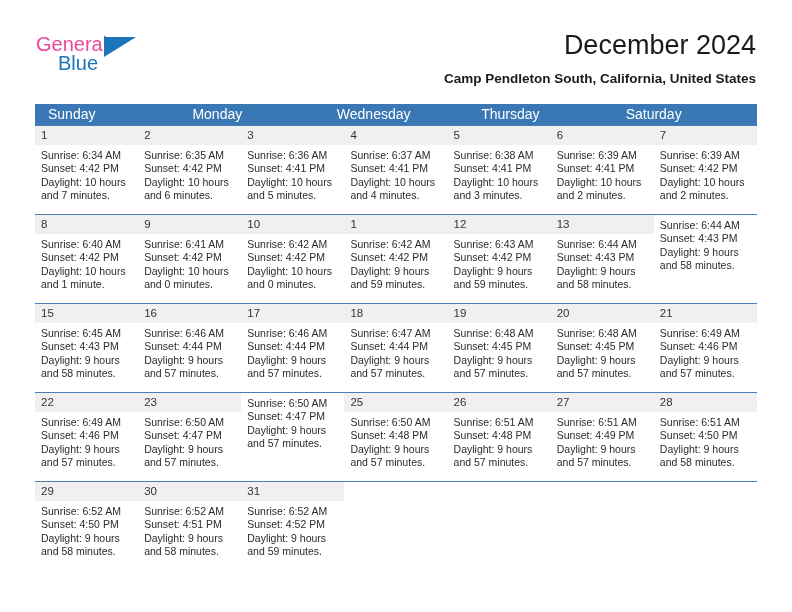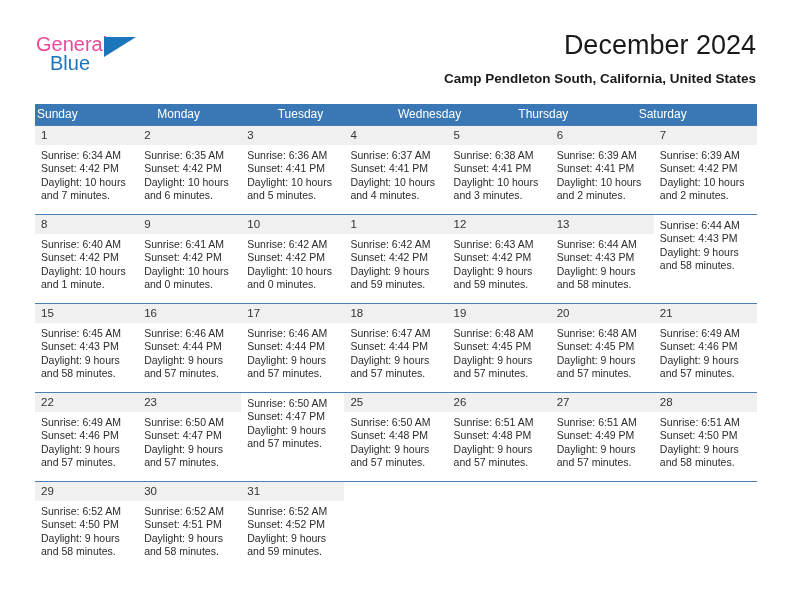--- a/index.html
+++ b/index.html
@@ -41,21 +41,21 @@
     left: 0;
     top: 0;
     font-size: 20px;
     letter-spacing: 0px;
     color: #ec4899;
     line-height: 22px;
     font-family: "Liberation Sans", sans-serif;
   }
   .logo-blue {
     position: absolute;
-    left: 14px;
+    left: 22px;
     top: 19px;
     font-size: 20px;
     color: #1b75bb;
     line-height: 22px;
     font-family: "Liberation Sans", sans-serif;
   }
   .logo-triangle {
     position: absolute;
     left: 68px;
     top: 4px;
@@ -95,23 +95,23 @@
     width: 722px;
   }
   .weekday-row {
     display: flex;
     background: #3a78b5;
     height: 21px;
   }
   .weekday {
     flex: 1 1 0;
     color: #ffffff;
-    font-size: 12px;
+    font-size: 14px;
     line-height: 21px;
-    padding-left: 2px;
+    padding-left: 13px;
     box-sizing: border-box;
     white-space: nowrap;
     overflow: hidden;
   }
   .week-row {
     display: flex;
     border-top: 1px solid #4a7fb5;
     height: 89px;
     box-sizing: border-box;
   }
@@ -165,21 +165,20 @@
       <div class="cal-subtitle">Camp Pendleton South, California, United States</div>
     </div>
 
   </div>
 
   <div class="calendar">
 
     <div class="weekday-row">
       <div class="weekday">Sunday</div>
       <div class="weekday">Monday</div>
-      <div class="weekday">Tuesday</div>
       <div class="weekday">Wednesday</div>
       <div class="weekday">Thursday</div>
       <div class="weekday">Saturday</div>
     </div>
 
     <div class="week-row">
       <div class="day-cell">
         <div class="day-number-band">1</div>
         <div class="day-body">
           <div class="day-line">Sunrise: 6:34 AM</div>

